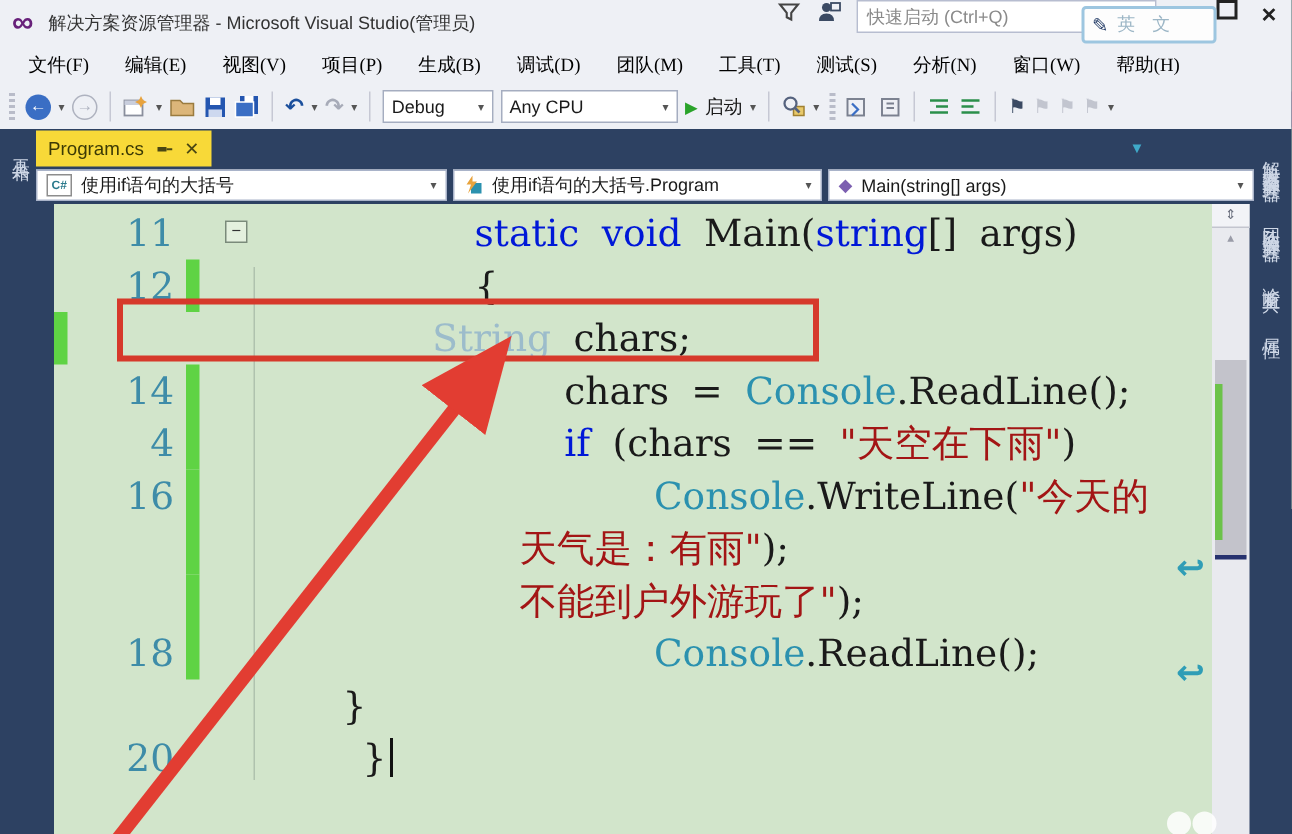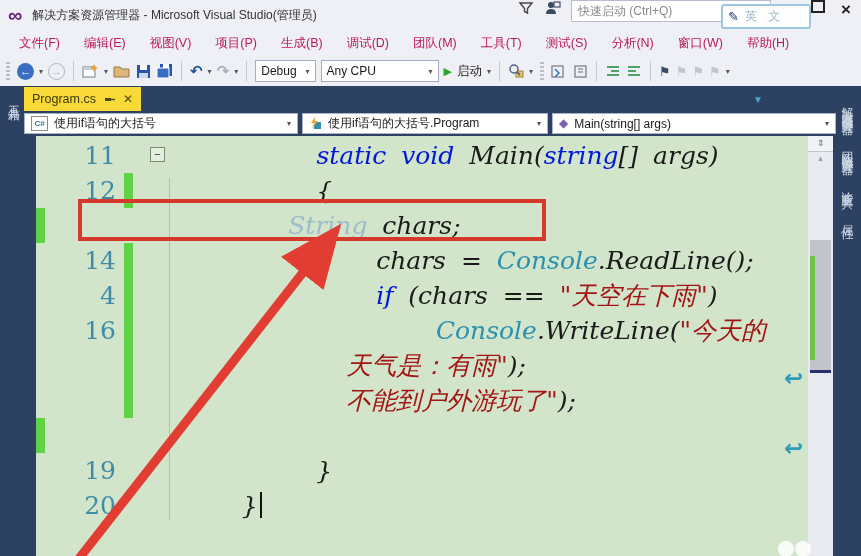--- a/index.html
+++ b/index.html
@@ -18,38 +18,38 @@
        border:2px solid #9dc6e0;border-radius:3px;display:flex;align-items:center;gap:6px;
        padding:0 5px;z-index:3;}
   .ime-logo{color:#1f3864;font-size:13px;}
   .ime-label{color:#9cb6c6;font-size:12px;letter-spacing:4px;}
   .winbtn{color:#222;font-size:13px;width:18px;text-align:center;}
   .maxbox{width:10px;height:9px;border:2px solid #222;display:inline-block;}
   .minbar{width:10px;height:3px;background:#222;display:inline-block;margin-bottom:2px;}
   .menubar{position:absolute;left:0;top:30px;width:861px;height:26px;background:#eef0f5;
            display:flex;align-items:center;}
   #menu-items{display:flex;align-items:center;padding-left:8px;gap:2px;}
-  .menu-item{padding:4px 11px;color:#be185d;font-size:12.5px;}
+  .menu-item{padding:4px 11px;color:#000000;font-size:12.5px;font-family:Liberation Serif, serif;}
   .mb-right{position:absolute;right:0;top:30px;height:26px;display:flex;align-items:center;gap:6px;}
   .user-name{color:#1a1a1a;font-size:12px;}
   .dd{font-size:8px;color:#555;}
   .avatar{width:24px;height:24px;background:#68217a;color:#fff;display:flex;align-items:center;
           justify-content:center;font-size:11px;font-weight:bold;margin-left:4px;}
   
   .toolbar{position:absolute;left:0;top:56px;width:861px;height:30px;background:#eef0f5;
            display:flex;align-items:center;gap:5px;padding-left:4px;box-sizing:border-box;}
   .grip{width:4px;height:18px;background:repeating-linear-gradient(#b9bcc9 0 2px,transparent 2px 4px);margin:0 2px;}
   .sep{width:1px;height:20px;background:#c6c8d4;margin:0 3px;}
   .cir{width:17px;height:17px;border-radius:50%;background:#3a6ec4;color:#fff;font-size:11px;
        display:flex;align-items:center;justify-content:center;}
   .cir.dis{background:#eef0f5;border:1.5px solid #aeb2bf;color:#aeb2bf;box-sizing:border-box;}
   .uglyph{font-size:15px;font-weight:bold;color:#1b4f9c;}
   .uglyph.dis{color:#a7abb8;}
   .combo{height:20px;background:#fff;border:1px solid #a5adc0;display:flex;align-items:center;
-         padding:0 5px;gap:9px;font-size:12px;color:#1a1a1a;}
+         padding:0 5px;gap:22px;font-size:12px;color:#1a1a1a;}
   .play{color:#2aa32a;font-size:11px;}
   .startlbl{font-size:12.5px;color:#1a1a1a;}
   .flagico{font-size:13px;color:#3b4a63;}
   .flagico.dim{color:#c2c5cf;}
   .tealsvg{display:block;}
   
   .workspace{position:absolute;left:0;top:86px;width:861px;height:470px;background:#2d4162;}
   .side-tab-left{position:absolute;left:0;top:4px;width:22px;padding:6px 0;
      writing-mode:vertical-rl;color:#ced7e6;font-size:12px;letter-spacing:2px;text-align:center;}
   .filetab{position:absolute;left:24px;top:1px;height:24px;background:#f8d938;color:#3c3a05;
@@ -66,21 +66,21 @@
   .teal-tri{position:absolute;left:753px;top:8px;color:#3fa9c9;font-size:10px;}
   
   .editor{position:absolute;left:36px;top:50px;width:772px;height:420px;background:#d2e5cb;overflow:hidden;}
   #code-rows{position:absolute;left:0;top:2px;width:772px;}
   .crow{display:flex;height:35px;line-height:35px;white-space:pre;}
   .ln{width:80px;text-align:right;padding-right:8px;flex:0 0 80px;
       font-family:"DejaVu Serif","Liberation Serif",serif;font-size:25px;color:#3e8ca8;}
   .chg{width:9px;flex:0 0 9px;margin-right:4px;}
   .chg.on{background:#5fd344;}
   .ct{margin:0;font-family:"DejaVu Serif","Liberation Serif",serif;font-size:25px;
-      white-space:pre;word-spacing:7px;font-style:italic;}
+      white-space:pre;word-spacing:7px;}
   .c-k{color:#0018d8}.c-t{color:#2b91af}.c-tl{color:#9cbccb}.c-s{color:#a31515}.c-p{color:#1a1a1a}
   .caret{display:inline-block;width:2px;height:26px;background:#111;vertical-align:-4px;margin-left:2px;}
   .collapse-box{position:absolute;left:114px;top:11px;width:13px;height:13px;border:1px solid #7a8a7a;
      background:#e4f0de;color:#333;font-size:11px;line-height:12px;text-align:center;z-index:4;}
   .indent-guide{position:absolute;left:133px;top:42px;width:1px;height:342px;background:#afc2ae;}
   .wrap-arrow{position:absolute;left:748px;color:#2f9db6;font-size:23px;font-weight:bold;z-index:4;}
   
   .vscroll{position:absolute;left:808px;top:50px;width:25px;height:420px;background:#e9eaef;}
   .split-btn{position:absolute;left:0;top:0;width:25px;height:15px;background:#f2f3f7;
              border-bottom:1px solid #c3c5cf;text-align:center;color:#6a6f7d;font-size:9px;line-height:14px;}
@@ -266,22 +266,22 @@
   <div class="editor">
     <div id="code-rows">
         <div class="crow"><span class="ln">11</span><span class="chg"></span><pre class="ct"><span class="c-p">            </span><span class="c-k">static void </span><span class="c-p">Main(</span><span class="c-k">string</span><span class="c-p">[] args)</span></pre></div>
         <div class="crow"><span class="ln">12</span><span class="chg on"></span><pre class="ct"><span class="c-p">            {</span></pre></div>
         <div class="crow"><span class="chg on"></span><pre class="ct"><span class="c-p">                </span><span class="c-tl">String</span><span class="c-p"> chars;</span></pre></div>
         <div class="crow"><span class="ln">14</span><span class="chg on"></span><pre class="ct"><span class="c-p">                chars = </span><span class="c-t">Console</span><span class="c-p">.ReadLine();</span></pre></div>
         <div class="crow"><span class="ln">4</span><span class="chg on"></span><pre class="ct"><span class="c-p">                </span><span class="c-k">if</span><span class="c-p"> (chars == </span><span class="c-s">"天空在下雨"</span><span class="c-p">)</span></pre></div>
         <div class="crow"><span class="ln">16</span><span class="chg on"></span><pre class="ct"><span class="c-p">                    </span><span class="c-t">Console</span><span class="c-p">.WriteLine(</span><span class="c-s">"今天的</span></pre></div>
         <div class="crow"><span class="ln"></span><span class="chg on"></span><pre class="ct"><span class="c-p">              </span><span class="c-s">天气是：有雨"</span><span class="c-p">);</span></pre></div>
         <div class="crow"><span class="ln"></span><span class="chg on"></span><pre class="ct"><span class="c-p">              </span><span class="c-s">不能到户外游玩了"</span><span class="c-p">);</span></pre></div>
-        <div class="crow"><span class="chg on"></span></div>
-        <div class="crow"><span class="ln">19</span><span class="chg"></span><pre class="ct"><span class="c-p">            }</span></pre></div>
+        <div class="crow"><span class="ln">18</span><span class="chg on"></span><pre class="ct"><span class="c-p">                    </span><span class="c-t">Console</span><span class="c-p">.ReadLine();</span></pre></div>
+        <div class="crow"><span class="chg"></span><pre class="ct"><span class="c-p">            }</span></pre></div>
         <div class="crow"><span class="ln">20</span><span class="chg"></span><pre class="ct"><span class="c-p">       }</span><span class="caret"></span></pre></div>
       </div>
     <div class="collapse-box">−</div>
     <div class="indent-guide"></div>
 
     <span class="wrap-arrow" style="top:229px;">↩</span>
     <span class="wrap-arrow" style="top:299px;">↩</span>
   </div>
 
   <div class="vscroll">

